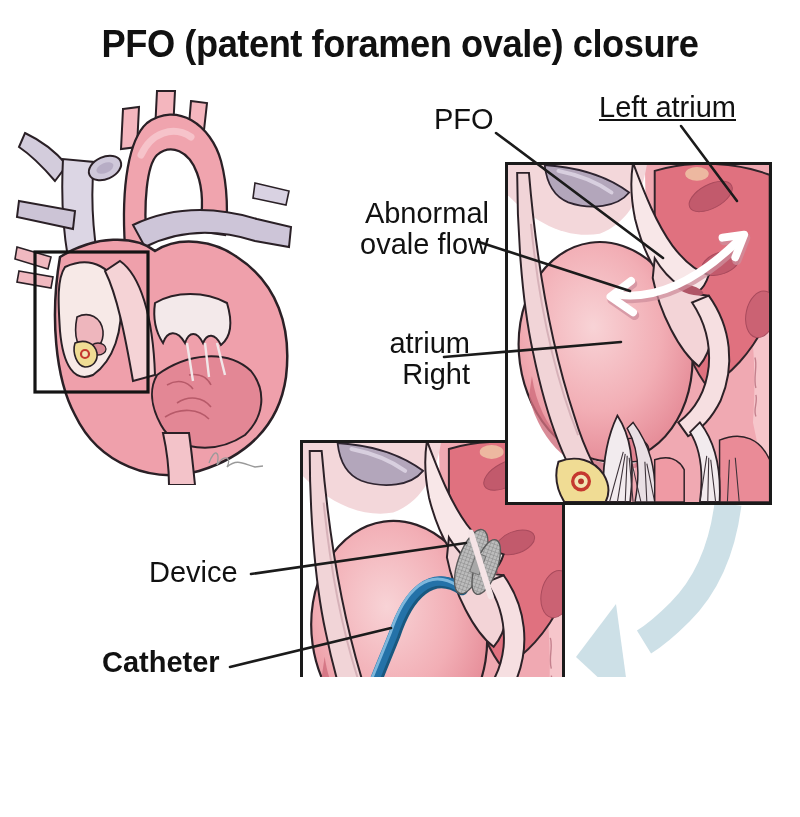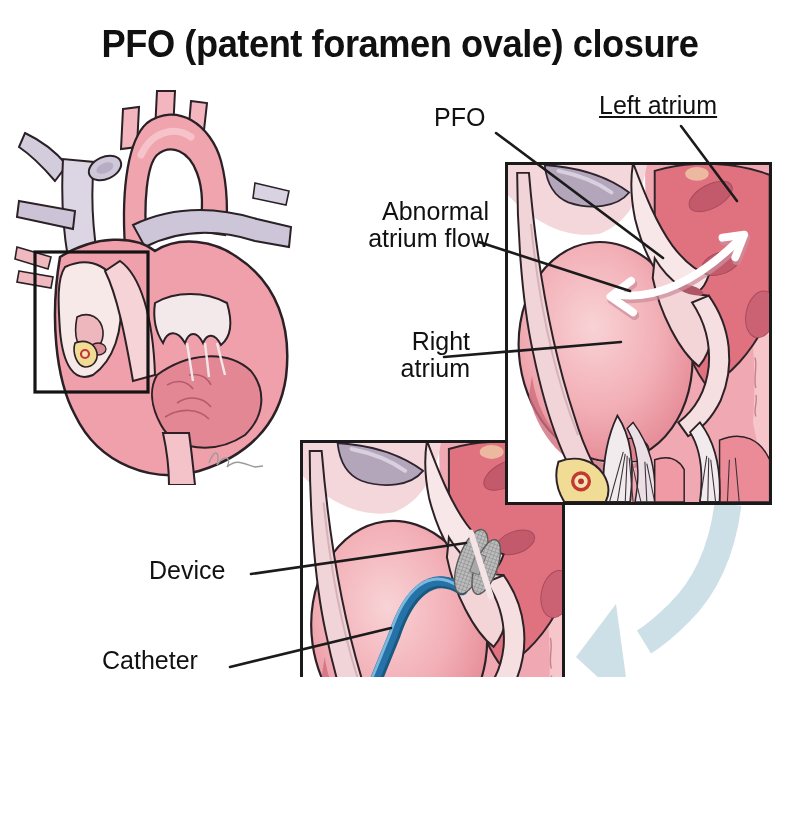--- a/index.html
+++ b/index.html
@@ -7,21 +7,21 @@
   #stage {
     position:relative; width:800px; height:677px; background:#fff;
     font-family:"Liberation Sans","DejaVu Sans",sans-serif; overflow:hidden;
   }
   #title {
     position:absolute; left:0; top:22px; width:800px; text-align:center;
     font-size:39px; font-weight:bold; color:#111; letter-spacing:-0.5px;
     transform:scaleX(0.93); transform-origin:center;
   }
   .lbl {
-    position:absolute; font-size:25px; font-weight:500; color:#111;
+    position:absolute; font-size:29px; font-weight:500; color:#111;
     line-height:1.06; white-space:nowrap; z-index:7;
   }
   .lbl.center { text-align:right; white-space:normal; }
   #overview-heart { position:absolute; left:5px; top:85px; z-index:1; }
   .panel {
     position:absolute; background:#fff; border:3px solid #1a1a1a; overflow:hidden;
   }
   #panel-pfo    { left:505px; top:162px; width:267px; height:343px; z-index:3; }
   #panel-device { left:300px; top:440px; width:265px; height:347px; z-index:2; }
   .panel svg { position:absolute; left:0; top:0; width:100%; height:100%; }
@@ -197,24 +197,24 @@
     </g>
   </svg>
 
   <div id="title">PFO (patent foramen ovale) closure</div>
 
   <div class="lbl" style="left:434px; top:104px;">PFO</div>
   <div class="lbl" style="left:599px; top:92px;text-decoration:underline;">Left atrium</div>
 
   <div class="lbl center" style="left:309px; top:198px; width:180px;">
     <div>Abnormal</div>
-    <div>atrium flow</div>
+    <div>ovale flow</div>
   </div>
 
   <div class="lbl center" style="left:330px; top:328px; width:140px;">
+    <div>atrium</div>
     <div>Right</div>
-    <div>atrium</div>
   </div>
 
   <div class="lbl" style="left:149px; top:557px;">Device</div>
-  <div class="lbl" style="left:102px; top:647px;">Catheter</div>
+  <div class="lbl" style="left:102px; top:647px;font-weight:bold;">Catheter</div>
 
 </div>
 
 </body></html>

